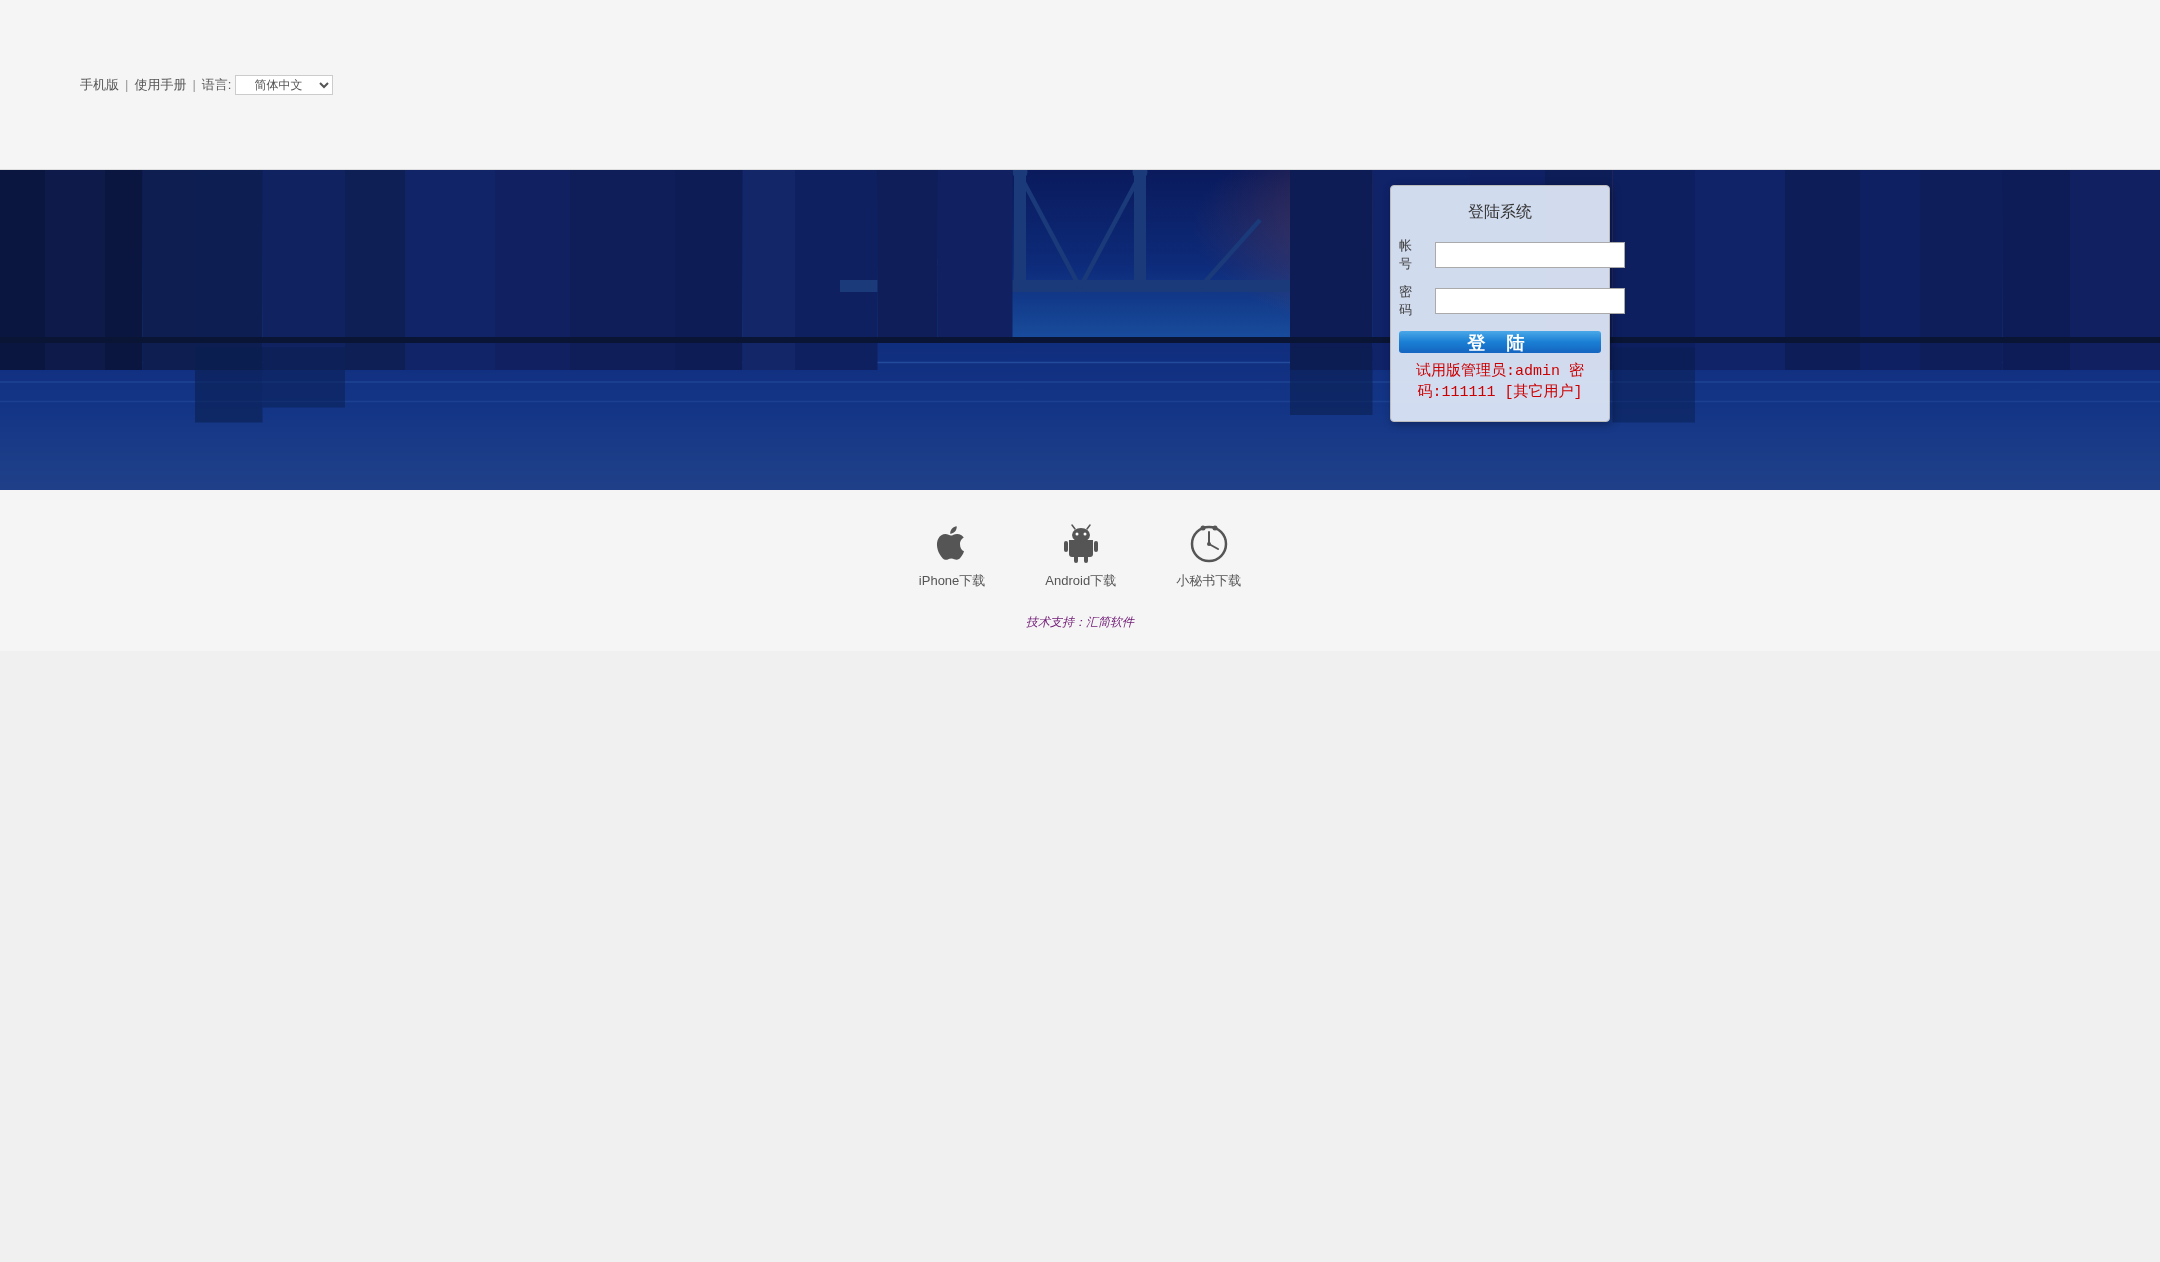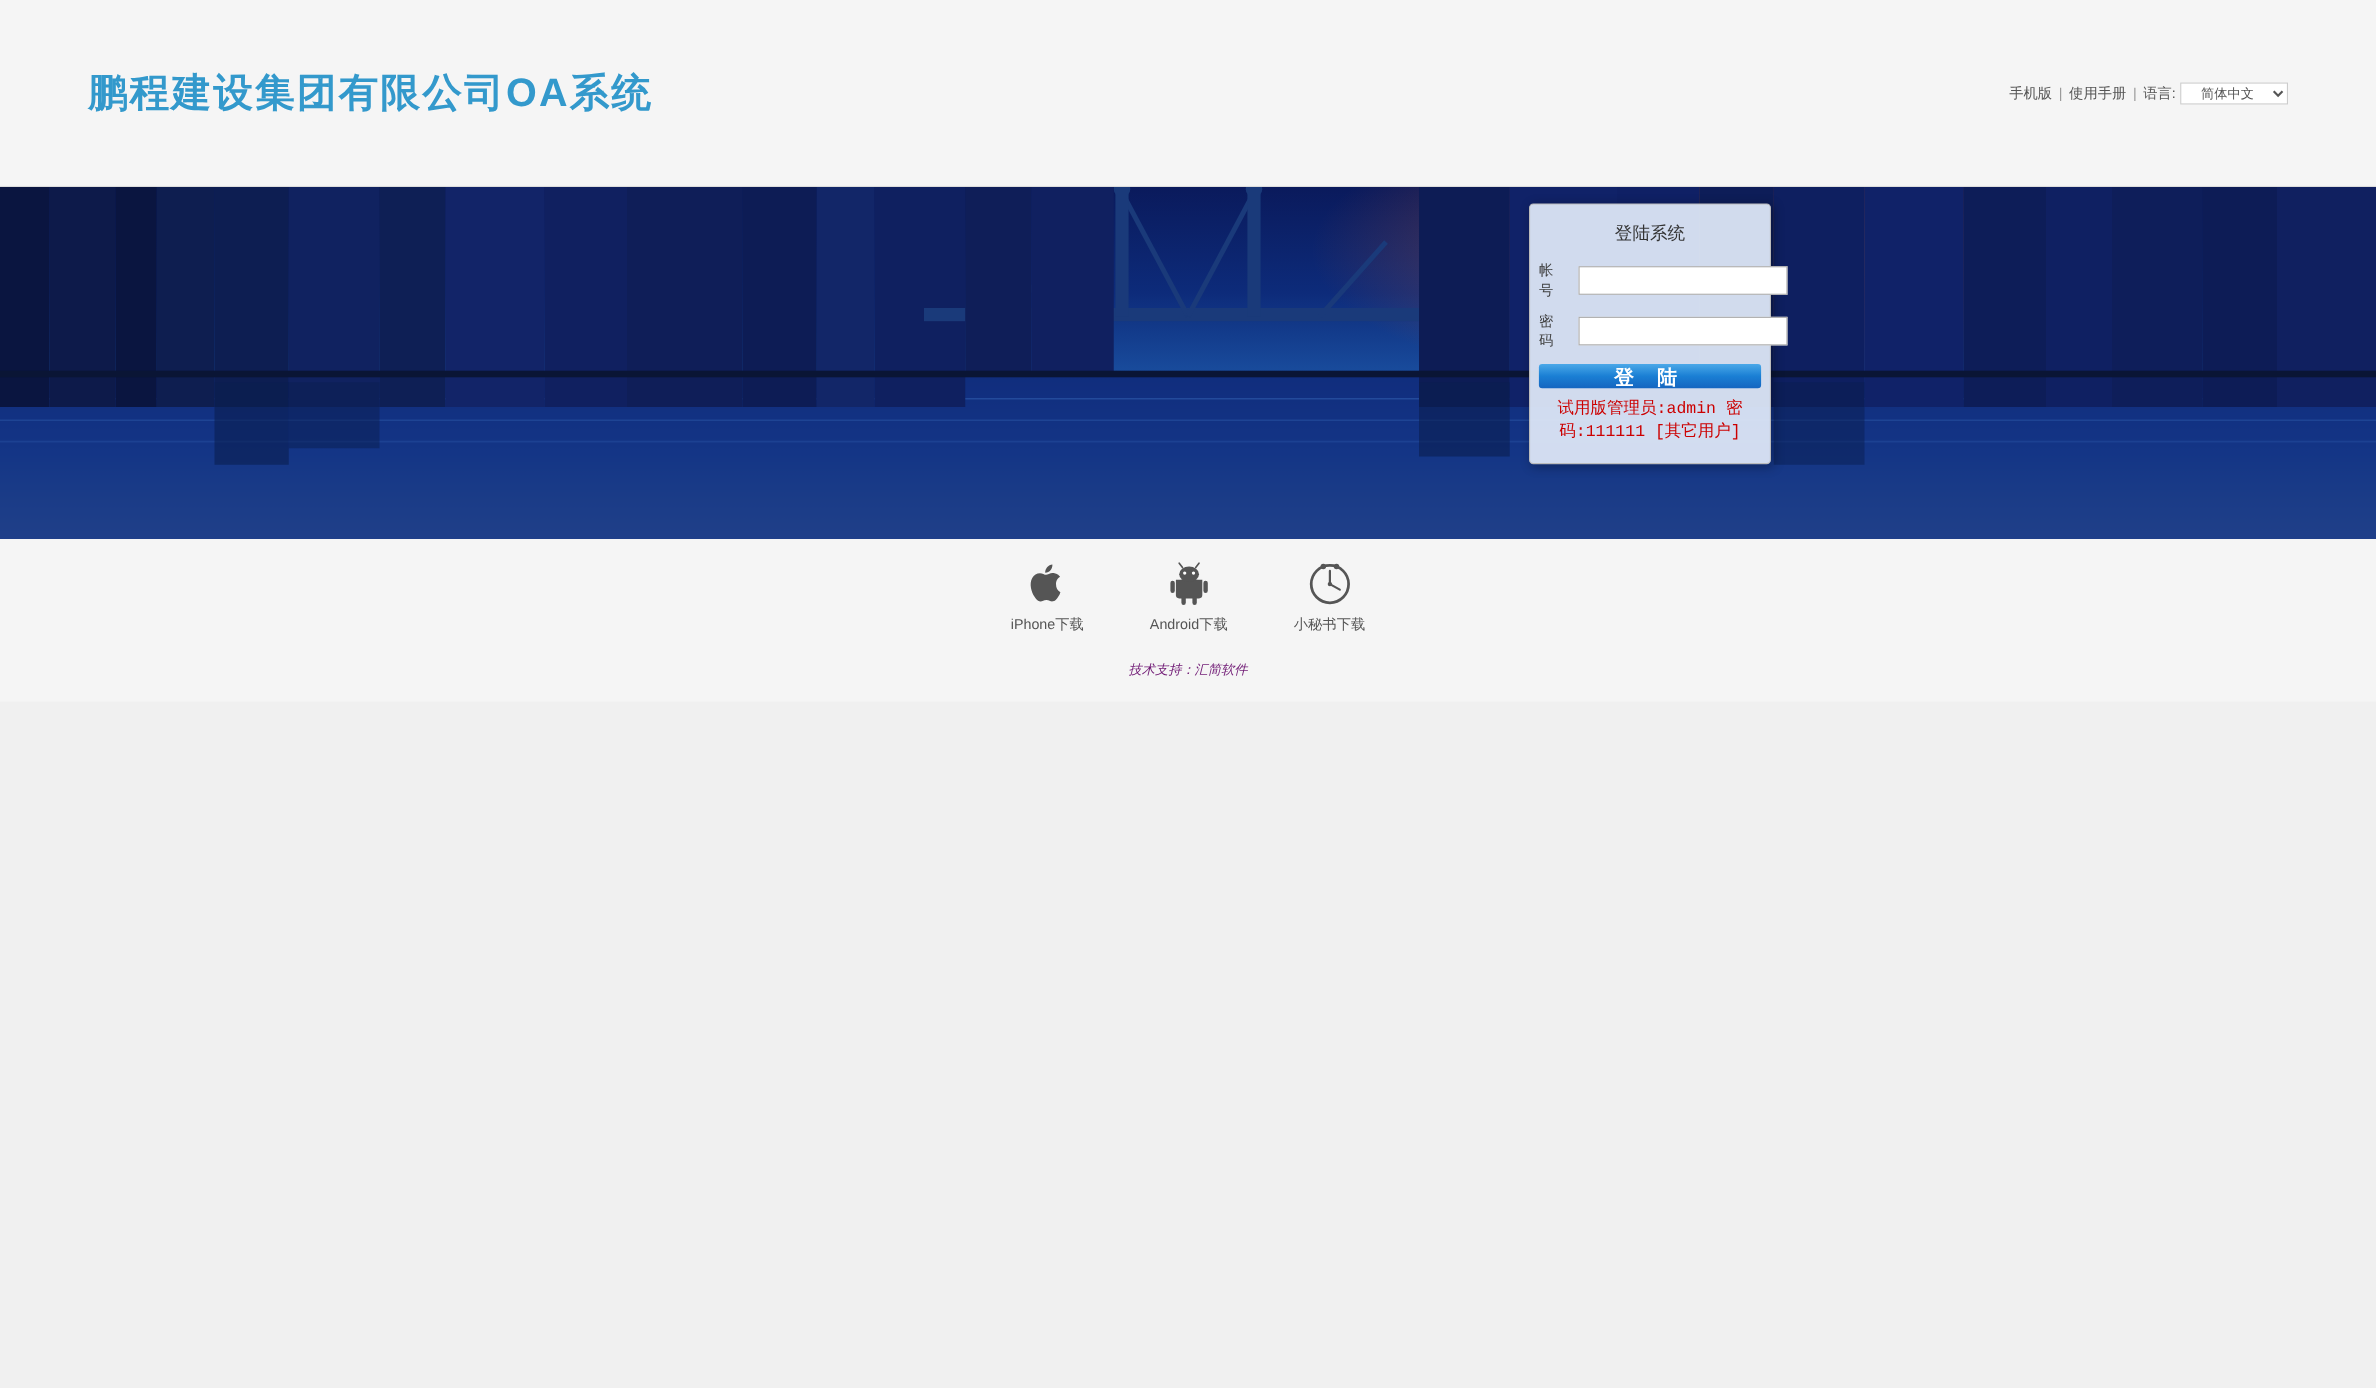--- a/index.html
+++ b/index.html
@@ -145,21 +145,21 @@
     }
     .demo-hint a {
       color: #cc0000;
       text-decoration: none;
       cursor: pointer;
     }
 
     
     .footer-downloads {
       background: #f5f5f5;
-      padding: 19px 0 20px;
+      padding: 32px 0 20px;
       display: flex;
       flex-direction: column;
       align-items: center;
     }
     .download-icons {
       display: flex;
       gap: 60px;
       margin-bottom: 8px;
     }
     .download-item {
@@ -194,21 +194,20 @@
     
     .bottom-space {
       background: #f0f0f0;
       height: 200px;
     }
   </style>
 </head>
 <body>
 
 <div class="top-bar">
-  <h1 class="site-title">鹏程建设集团有限公司OA系统</h1>
   <div class="top-links">
     <a>手机版</a>
     <span class="sep">|</span>
     <a>使用手册</a>
     <span class="sep">|</span>
     <span>语言:</span>
     <select class="lang-select">
       <option>简体中文</option>
       <option>English</option>
     </select>

